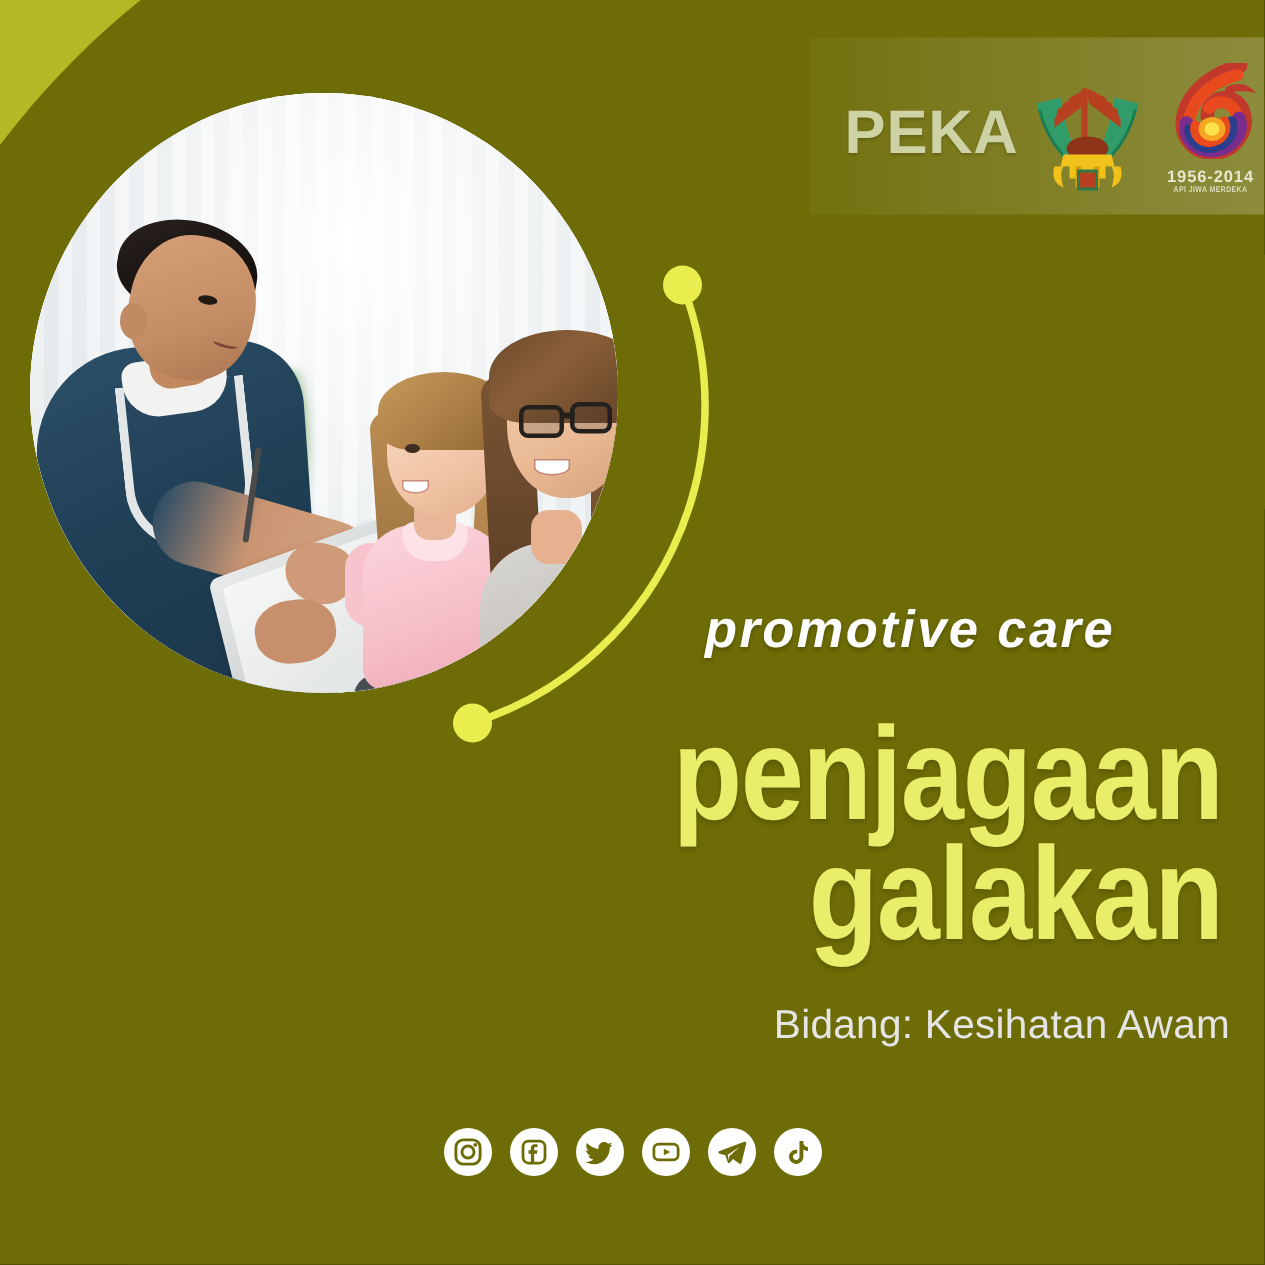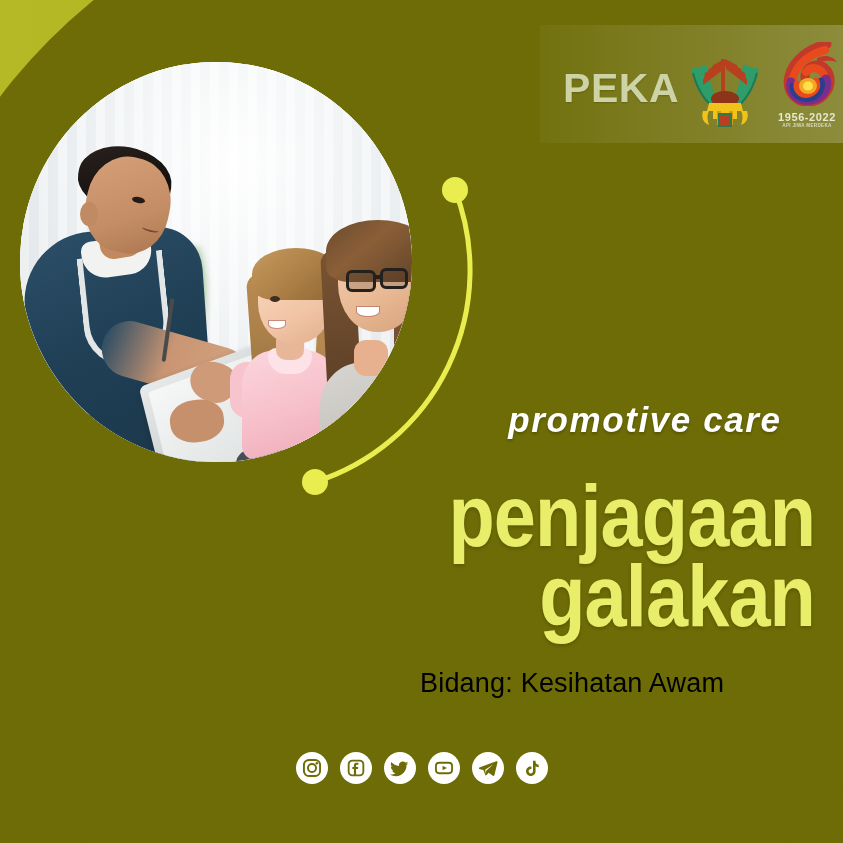--- a/index.html
+++ b/index.html
@@ -335,21 +335,21 @@
     margin-top:1px;
   }
   .api-sub{
     font-size:4.6px;font-weight:bold;color:#d9dcc0;letter-spacing:.3px;
     transform:scaleY(1.2);
   }
 
   
   .promo{
     position:absolute;left:470px;top:400px;width:350px;
-    text-align:center;
+    text-align:left;
     color:#ffffff;
     font-style:italic;font-weight:bold;
     font-size:35px;letter-spacing:1.6px;
     text-shadow:0 2px 3px rgba(0,0,0,.22);
   }
   .bigword{
     position:absolute;right:28px;width:600px;
     text-align:right;
     color:#e9ee6a;
     font-weight:bold;
@@ -357,22 +357,22 @@
     line-height:.86;
     letter-spacing:-1px;
     transform:scaleX(.86);
     transform-origin:100% 50%;
     text-shadow:0 2px 4px rgba(0,0,0,.18);
   }
   .bigword.w1{top:478px;}
   .bigword.w2{top:558px;}
   .bidang{
     position:absolute;left:420px;top:668px;width:400px;
-    text-align:left;
-    color:#000000;
+    text-align:right;
+    color:#e5e5e5;
     font-size:27px;
     letter-spacing:.2px;
   }
 
   
   .social{
     position:absolute;left:0;top:752px;width:843px;
     display:flex;justify-content:center;align-items:center;gap:12px;
   }
   .sicon{
@@ -508,21 +508,21 @@
       <svg viewBox="0 0 72 64" width="72" height="64">
         <path d="M56 2 C38 6 22 18 18 34 C14 50 26 62 40 60 C54 58 62 44 58 32 C54 22 42 20 36 28 C32 34 34 42 40 44" fill="none" stroke="#c0392b" stroke-width="9" stroke-linecap="round"></path>
         <path d="M54 8 C38 12 26 22 22 36 C19 48 28 57 39 55 C50 53 57 42 53 33 C49 25 40 24 35 30" fill="none" stroke="#e8491d" stroke-width="8" stroke-linecap="round"></path>
         <path d="M20 40 C18 52 28 60 40 58 C52 56 58 46 55 37" fill="none" stroke="#7b2d8e" stroke-width="9" stroke-linecap="round"></path>
         <path d="M22 44 C22 53 30 58 39 56 C48 54 52 46 50 39" fill="none" stroke="#2b3e8c" stroke-width="7" stroke-linecap="round"></path>
         <path d="M26 42 C25 50 32 54 38 52 C45 50 47 44 45 39" fill="none" stroke="#e8491d" stroke-width="7" stroke-linecap="round"></path>
         <ellipse cx="37" cy="44" rx="9" ry="8" fill="#f5a623"></ellipse>
         <ellipse cx="37" cy="44" rx="5" ry="4.5" fill="#fbe24a"></ellipse>
         <path d="M46 16 C54 12 62 14 66 20 C58 18 52 18 46 22 Z" fill="#c0392b"></path>
       </svg>
-      <div class="api-year">1956-2022</div>
+      <div class="api-year">1956-2014</div>
       <div class="api-sub">API JIWA MERDEKA</div>
     </div>
   </div>
 
   <div class="promo">promotive care</div>
   <div class="bigword w1">penjagaan</div>
   <div class="bigword w2">galakan</div>
   <div class="bidang">Bidang: Kesihatan Awam</div>
 
   <div class="social">

